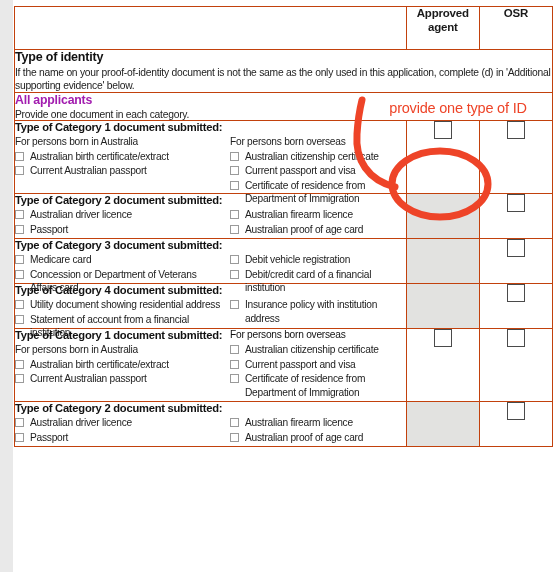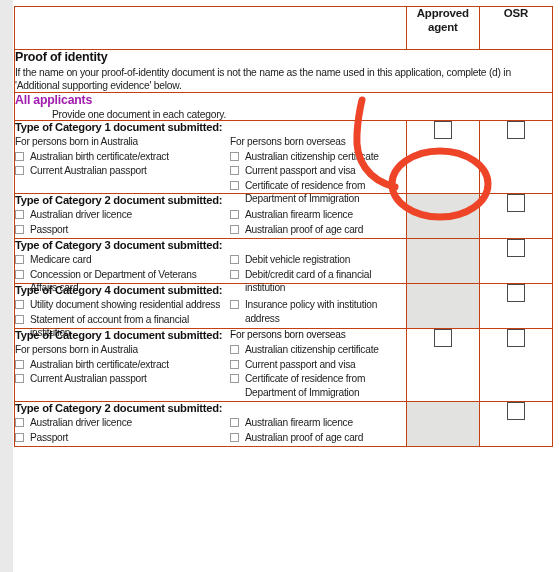--- a/index.html
+++ b/index.html
@@ -98,21 +98,20 @@
     font-weight: bold;
     font-size: 12.3px;
     color: #a21caf;
     letter-spacing: -0.2px;
     margin-bottom: 2px;
   }
   .section-head .sec-sub {
     font-size: 10.3px;
     color: #222;
     letter-spacing: -0.25px;
-    margin-left: 37px;
   }
 
   
   .cat-cell {
     padding: 4px 6px 5px 7px;
   }
   .cat-title {
     font-weight: bold;
     font-size: 11.2px;
     color: #111;
@@ -205,22 +204,22 @@
       <col class="col-osr">
     </colgroup>
     <tbody id="table-body">
         <tr>
           <td class="hdr-cell hdr-blank"><span></span></td>
           <td class="hdr-cell"><span>Approved<br>agent</span></td>
           <td class="hdr-cell"><span>OSR</span></td>
         </tr>
         <tr>
           <td class="banner" colspan="3">
-            <div class="banner-title">Proof of identity</div>
-            <div class="banner-sub">If the name on your proof-of-identity document is not the name as the name used in this application, complete (d) in 'Additional supporting evidence' below.</div>
+            <div class="banner-title">Type of identity</div>
+            <div class="banner-sub">If the name on your proof-of-identity document is not the same as the only used in this application, complete (d) in 'Additional supporting evidence' below.</div>
           </td>
         </tr>
         <tr>
           <td class="section-head" colspan="3">
             <div class="sec-title">All applicants</div>
             <div class="sec-sub">Provide one document in each category.</div>
           </td>
         </tr>
         <tr>
           <td class="cat-cell">
@@ -330,15 +329,16 @@
         </tr>
       </tbody>
   </table>
 
   <svg id="annotation" viewBox="0 0 560 572" width="560" height="572">
     <ellipse cx="440" cy="184" rx="48" ry="33" fill="none" stroke="#ee4428" stroke-width="7"></ellipse>
     <path d="M 395 187 C 368 180, 355 160, 357 134 C 358 118, 360 108, 362 100" fill="none" stroke="#ee4428" stroke-width="7" stroke-linecap="round"></path>
   </svg>
 
   <div id="annotation-text">
+    <div>provide one type of ID</div>
   </div>
 
 </div>
 
 </body></html>

